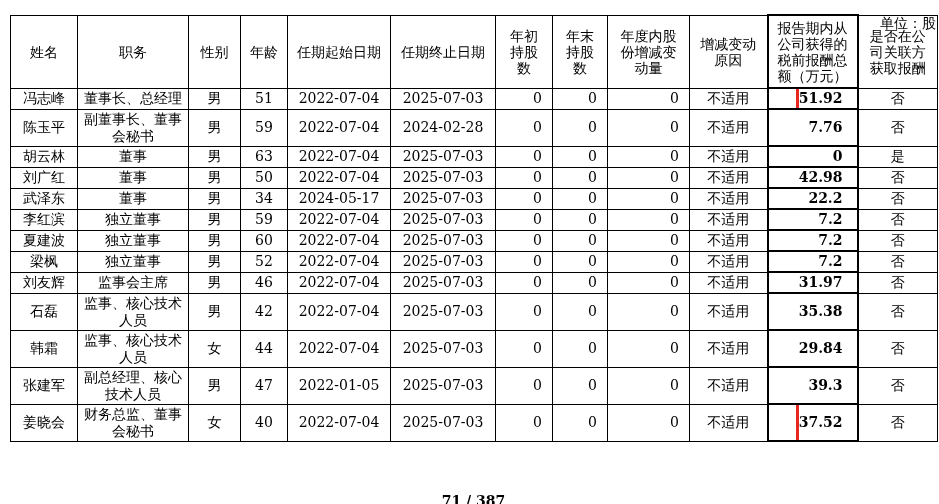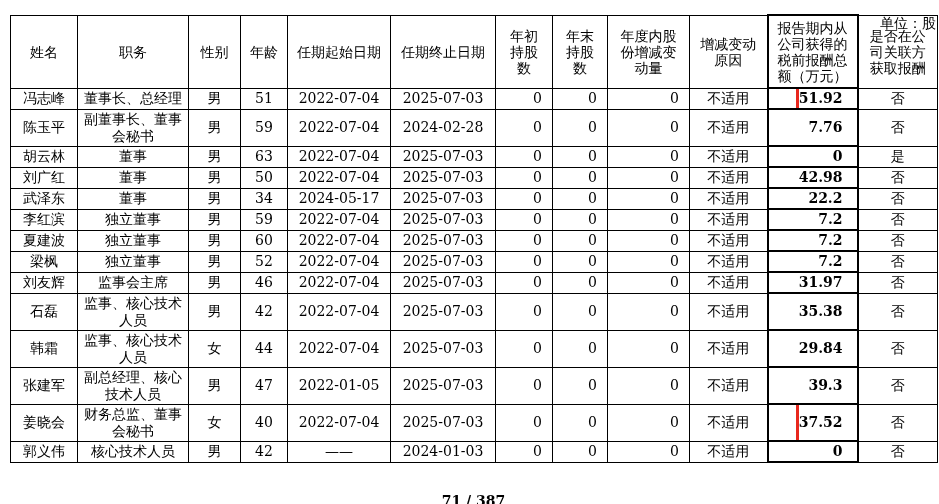--- a/index.html
+++ b/index.html
@@ -268,32 +268,18 @@
           <td class="c4">40</td>
           <td class="c5">2022-07-04</td>
           <td class="c6">2025-07-03</td>
           <td class="c7">0</td>
           <td class="c8">0</td>
           <td class="c9">0</td>
           <td class="c10">不适用</td>
           <td class="c11">37.52<div class="red-box" style="border-color: rgb(232, 40, 30);"></div></td>
           <td class="c12">否</td>
         </tr>
-        <tr>
-          <td class="c1">郭义伟</td>
-          <td class="c2">核心技术人员</td>
-          <td class="c3">男</td>
-          <td class="c4">42</td>
-          <td class="c5">——</td>
-          <td class="c6">2024-01-03</td>
-          <td class="c7">0</td>
-          <td class="c8">0</td>
-          <td class="c9">0</td>
-          <td class="c10">不适用</td>
-          <td class="c11">0</td>
-          <td class="c12">否</td>
-        </tr>
       </tbody>
   </table>
 
   <div class="page-number">71 / 387</div>
 
 </div>
 
 </body></html>

